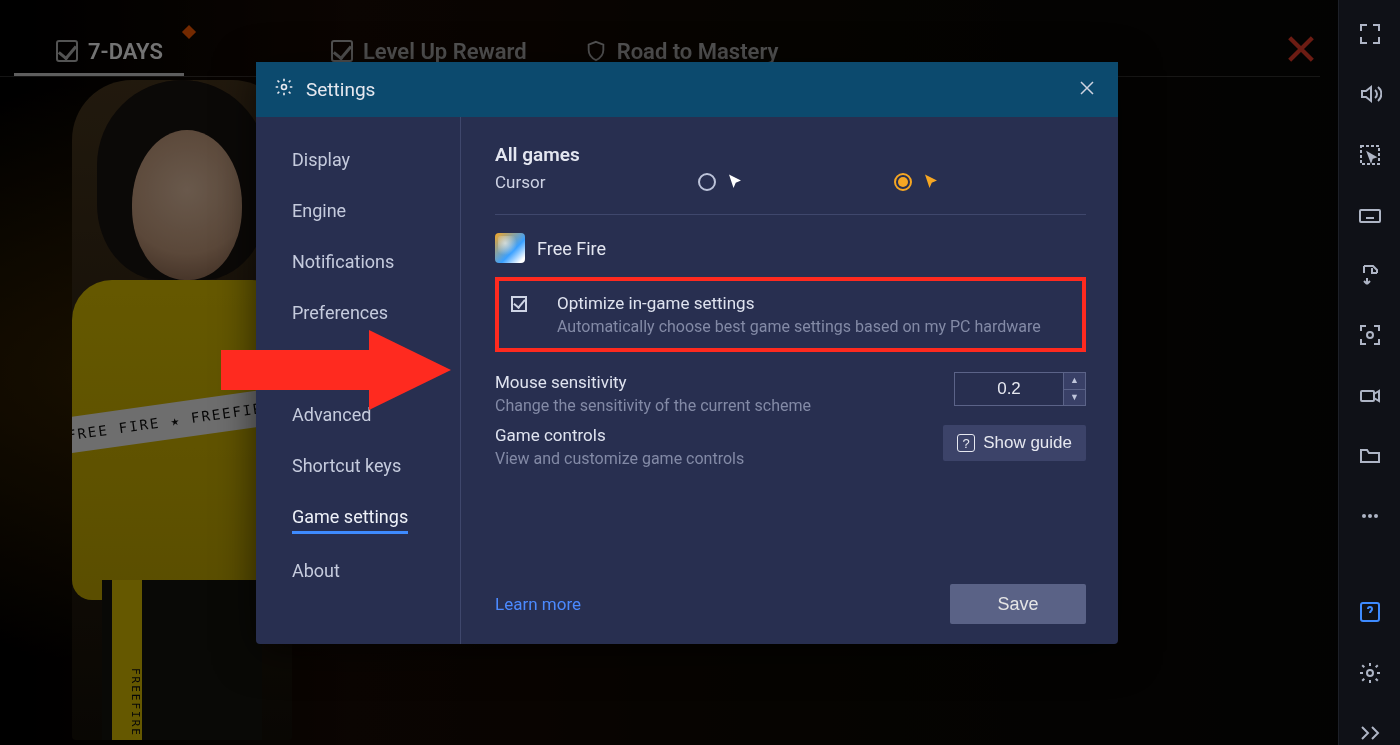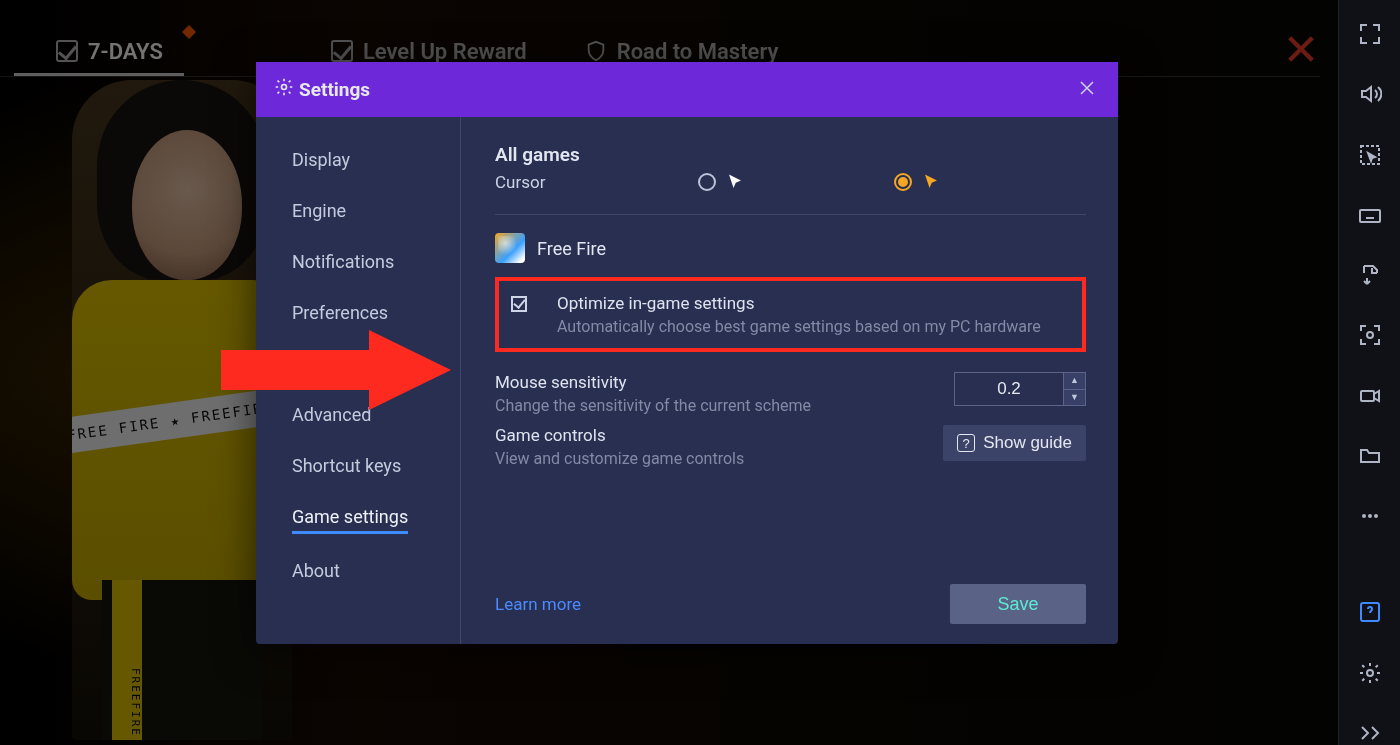--- a/index.html
+++ b/index.html
@@ -145,24 +145,24 @@
   .modal{
     position:absolute;
     top:62px; left:256px;
     width:862px; height:582px;
     background:#282f50;
     border-radius:4px;
     box-shadow:0 8px 40px rgba(0,0,0,.6);
     display:flex; flex-direction:column;
   }
   .modal-header{
-    height:55px; background:#6d28d9;
+    height:55px; background:#0c4a6e;
     display:flex; align-items:center;
-    padding:0 18px; gap:5px;
-    color:#e6e8ef; font-size:19px;font-weight:bold;
+    padding:0 18px; gap:12px;
+    color:#e6e8ef; font-size:19px;
   }
   .modal-header .title{flex:1;}
   .modal-header .close{color:#ced3e0;cursor:pointer; font-size:20px; padding:4px;}
   .modal-body{flex:1; display:flex;}
   .side-nav{
     width:205px; border-right:1px solid #3f476c;
     padding:32px 0 0 36px;
     display:flex; flex-direction:column; gap:26px;
   }
   .side-nav .item{
@@ -258,21 +258,21 @@
     width:18px;height:18px;border:1.5px solid #e6e8f0;border-radius:3px;display:flex;align-items:center;justify-content:center;font-size:13px;line-height:1;
   }
 
   .modal-footer-area{
     margin-top:auto;
     display:flex;align-items:center;justify-content:space-between;
     padding-top:30px;
   }
   .learn-more{color:#4b8aff;font-size:17px;cursor:pointer;}
   .save-btn{
-    background:#5a6286;color:#5eead4;border:none;
+    background:#5a6286;color:#e5e5e5;border:none;
     width:136px;height:40px;font-size:18px;border-radius:2px;cursor:pointer;
   }
 
 </style>
 </head>
 <body>
 
 <div class="bg-layer"></div>
 <div class="character">
   <div class="hair"></div>

